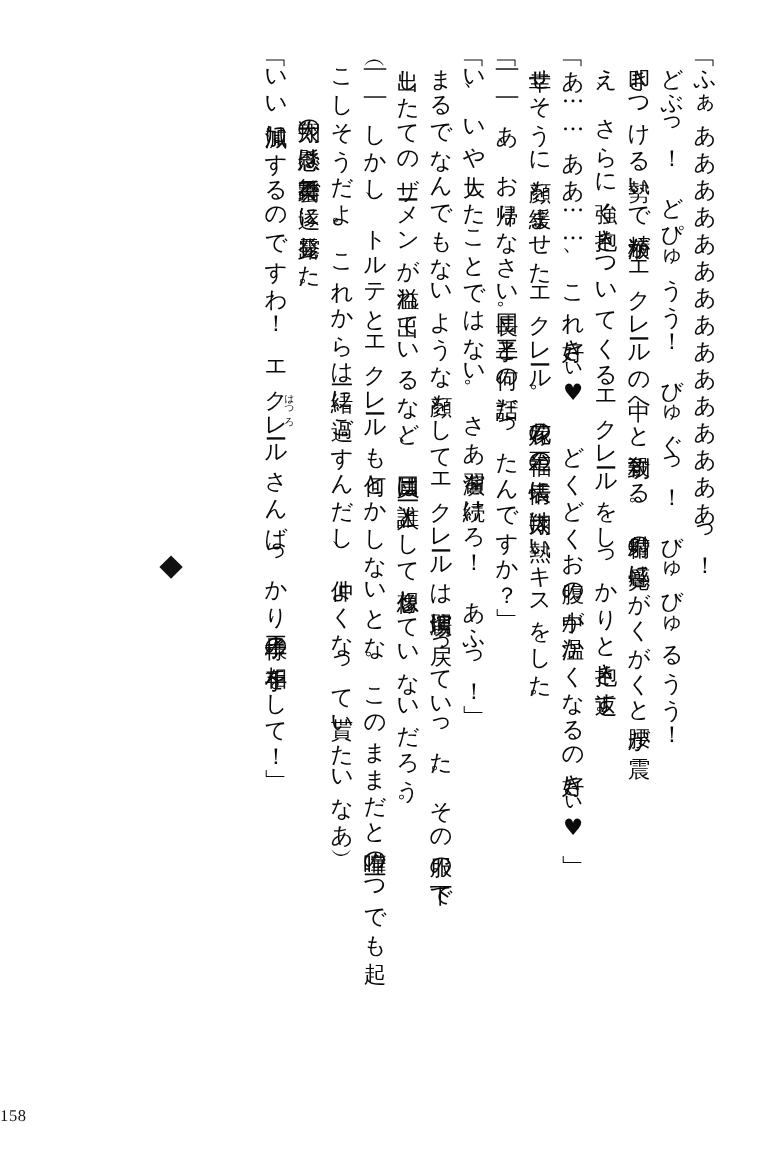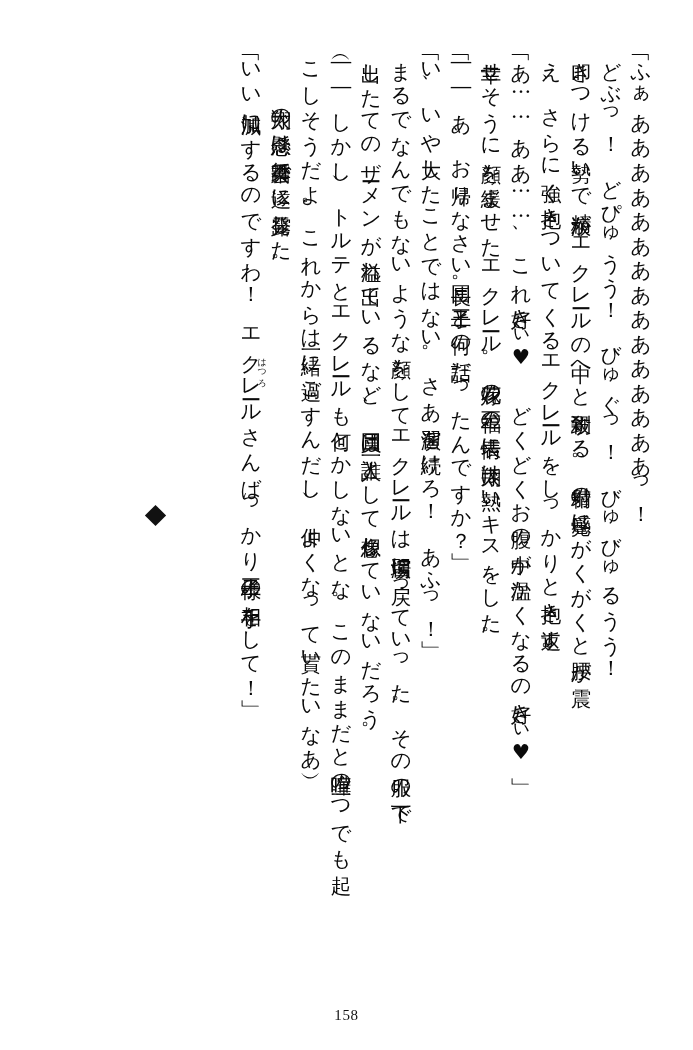--- a/index.html
+++ b/index.html
@@ -61,21 +61,21 @@
     height: 15px;
     background: #111;
     transform: rotate(45deg);
   }
 
   .page-number {
     position: absolute;
     left: 0;
     right: 0;
     bottom: 26px;
-    text-align: center;
+    text-align: left;
     font-size: 15px;
     font-family: "Liberation Serif", serif;
     color: #111;
     letter-spacing: 0.04em;
   }
 </style>
 </head>
 <body>
 
 <div class="page">

